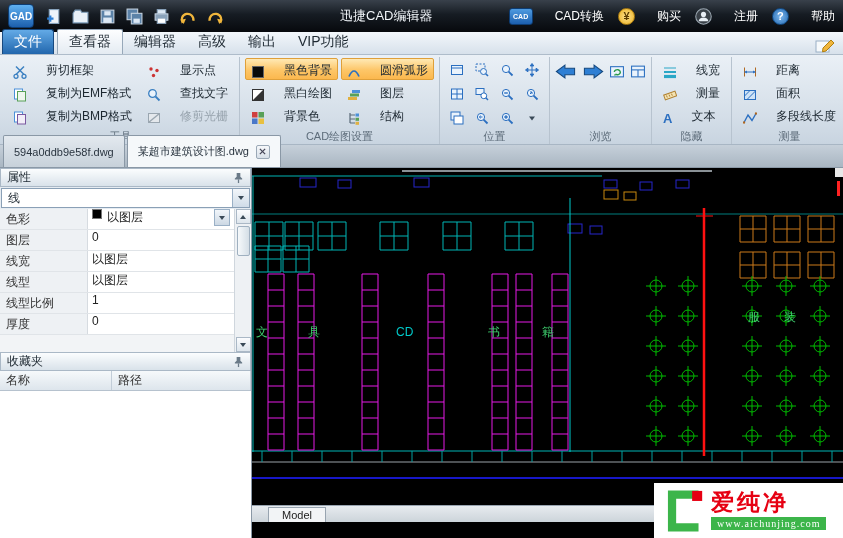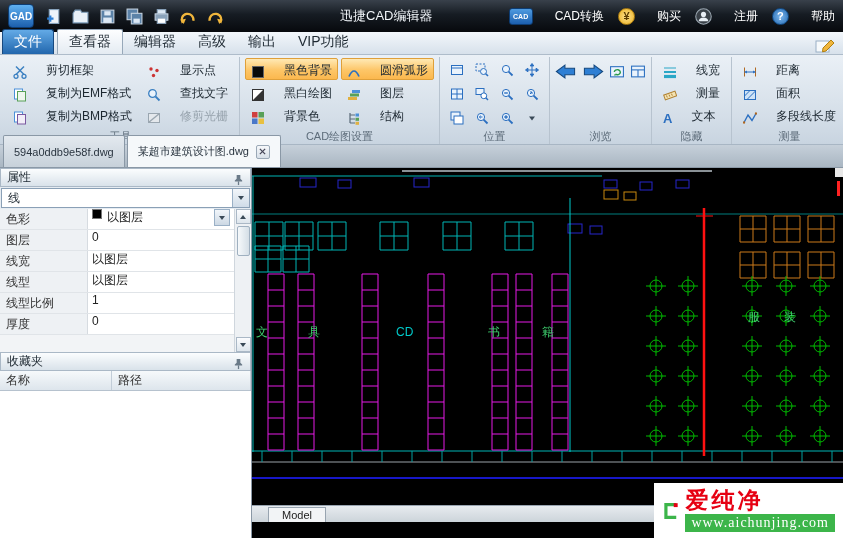--- a/index.html
+++ b/index.html
@@ -66,21 +66,21 @@
   .dtab.active { background:#f5f8fa; }
   .dtab .close { margin-left:7px; width:14px; height:14px; display:flex; align-items:center;
     justify-content:center; background:linear-gradient(#f6f8fa,#d8e0e8); border:1px solid #9aa8b6;
     border-radius:2px; cursor:pointer; }
 
   
   .main { flex:1; display:flex; min-height:0; }
   .sidebar { width:252px; background:#e6ecf2; border-right:1px solid #8a98a6;
     display:flex; flex-direction:column; }
   .panel-header { height:19px; background:linear-gradient(#fbfdfe,#d9e2ea); border:1px solid #aab8c6;
-    display:flex; align-items:flex-end; padding:0 6px; color:#1c2730; }
+    display:flex; align-items:center; padding:0 6px; color:#1c2730; }
   .pin { margin-left:auto; display:flex; }
   .combo { height:20px; background:#fff; border:1px solid #8aa0b6; display:flex;
     align-items:center; padding-left:6px; margin:1px; cursor:pointer; }
   .combo-arrow { margin-left:auto; width:17px; height:100%;
     background:linear-gradient(#f2f6fa,#d0dce8); border-left:1px solid #9ab0c6;
     display:flex; align-items:center; justify-content:center; }
   .tri-down { width:0; height:0; border-left:3.5px solid transparent; border-right:3.5px solid transparent;
     border-top:4.5px solid #3a4a58; }
   .tri-up { width:0; height:0; border-left:3.5px solid transparent; border-right:3.5px solid transparent;
     border-bottom:4.5px solid #3a4a58; }
@@ -115,21 +115,21 @@
     display:flex; align-items:flex-end; padding-left:16px; }
   .modeltab { height:15px; padding:0 13px; background:#f2f4f6; border:1px solid #98a4b0; border-bottom:none;
     font-size:11px; display:flex; align-items:center; color:#222; cursor:pointer; }
   .canvas-bottom { height:16px; background:#000; }
 
   
   .watermark { position:absolute; right:0; bottom:0; width:189px; height:55px; background:#fff;
     display:flex; align-items:center; gap:7px; padding:3px 8px; z-index:5; }
   .wm-text { display:flex; flex-direction:column; gap:1px;font-family:Liberation Serif, serif; }
   .wm-brand { color:#e60012; font-size:23px; font-weight:bold; letter-spacing:3px; line-height:1.05; }
-  .wm-site { background:#3cb54a; color:#fff; font-size:14px; padding:1px 6px; text-align:center; letter-spacing:1px; }
+  .wm-site { background:#3cb54a; color:#fff; font-size:10px; padding:1px 6px; text-align:center; letter-spacing:1px; }
 
   .blue-a { font-weight:bold; color:#2b6fc0; font-size:13px; line-height:1; }
 </style>
 </head>
 <body>
 
 <div class="app">
 
   <div class="titlebar">
     <div class="logo">GAD</div>

